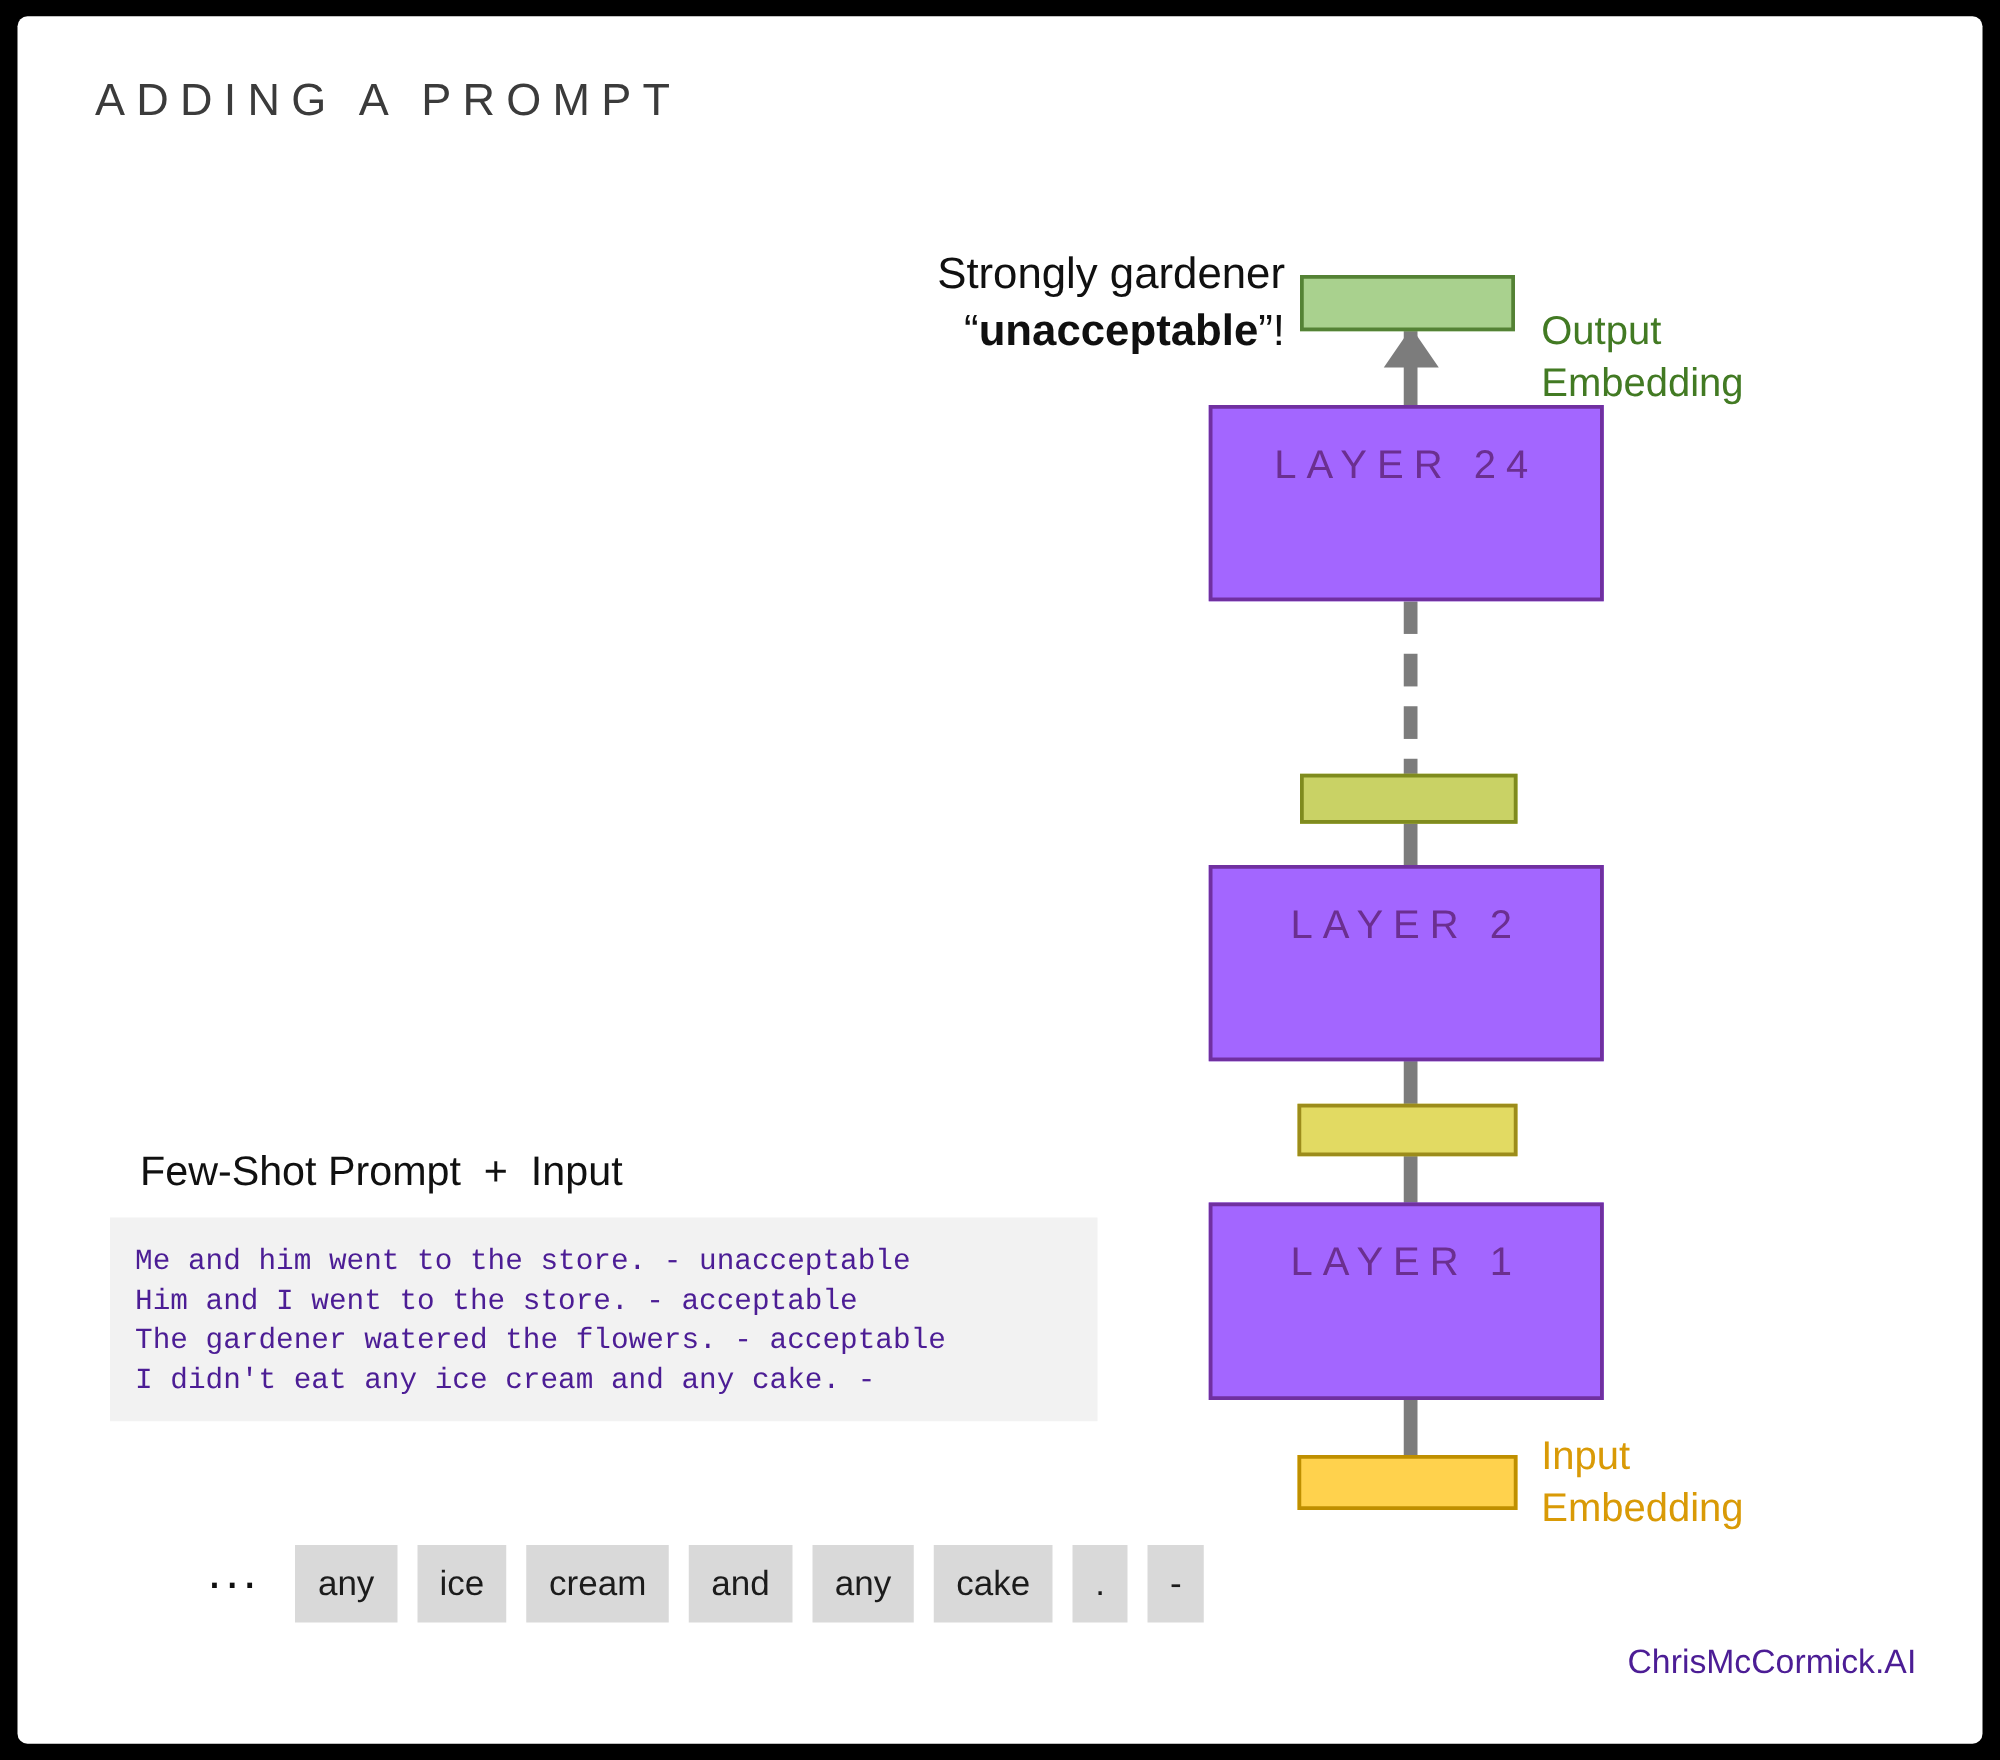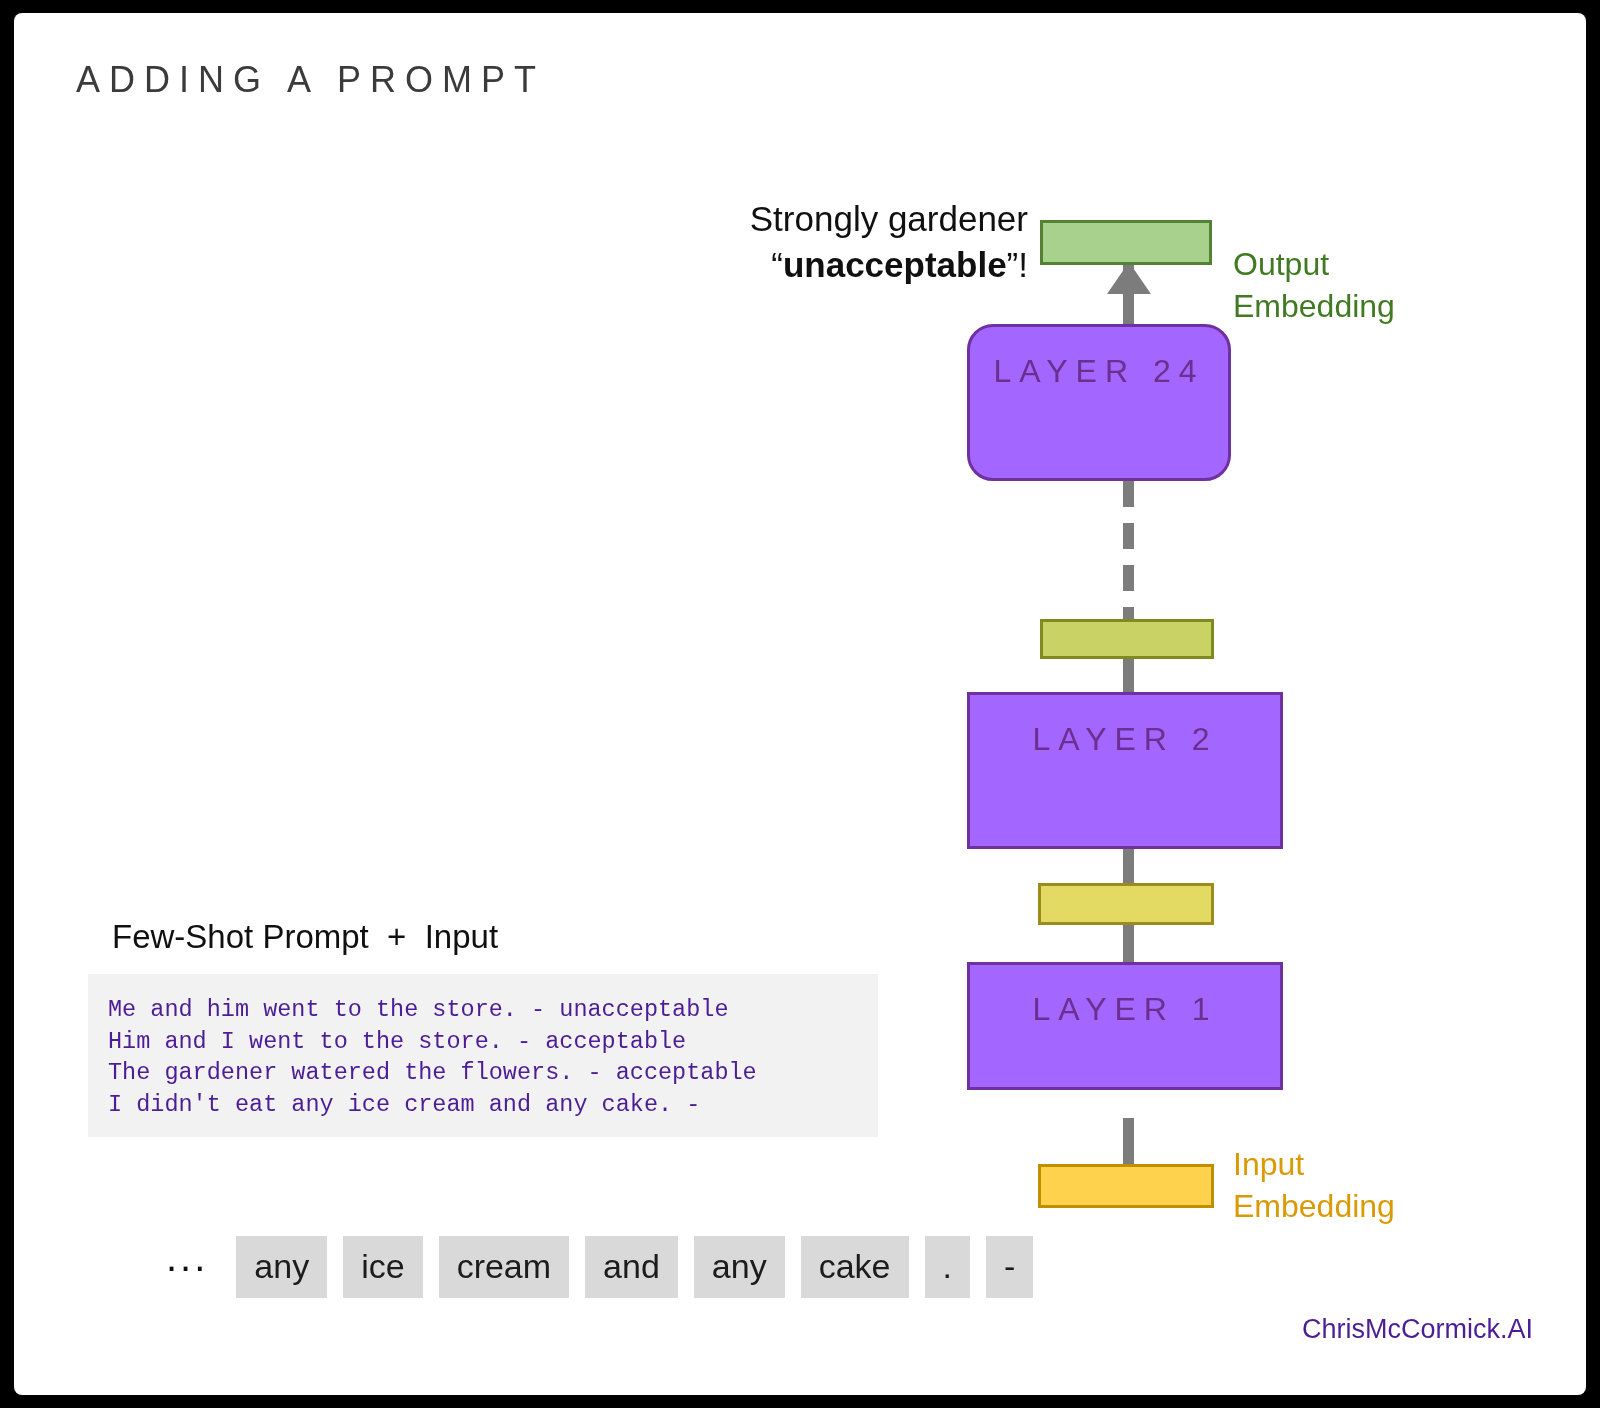--- a/index.html
+++ b/index.html
@@ -170,21 +170,21 @@
     color: #101010;
     letter-spacing: 3px;
     padding: 0 12px 18px 12px;
   }
   .token-chip {
     background: #D9D9D9;
     height: 62px;
     display: flex;
     align-items: center;
     justify-content: center;
-    font-size: 34px;
+    font-size: 28px;
     color: #1c1c1c;
     padding: 0 18px;
     min-width: 24px;
     box-sizing: border-box;
   }
 
   
   #watermark {
     position: absolute;
     left: 1288px;
@@ -215,33 +215,33 @@
     <div class="connector" style="left:1109px; top:905px; height:48px;"></div>
     <div class="connector" style="left:1109px; top:1105px; height:50px;"></div>
     <div id="arrow-up"></div>
 
     <div id="output-embed-box" class="stack-box" style="left:1026px; top:207px; width:172px; height:45px;"></div>
     <div class="side-label" id="output-embed-label">
       <div>Output</div>
       <div>Embedding</div>
     </div>
 
-    <div class="stack-box layer-box" style="left:953px; top:311px; width:264px; height:157px;border-radius:26px;">
+    <div class="stack-box layer-box" style="left:953px; top:311px; width:316px; height:157px;">
       <span class="layer-label">LAYER 24</span>
     </div>
 
     <div id="hidden-embed-box-2" class="stack-box" style="left:1026px; top:606px; width:174px; height:40px;"></div>
 
     <div class="stack-box layer-box" style="left:953px; top:679px; width:316px; height:157px;">
       <span class="layer-label">LAYER 2</span>
     </div>
 
     <div id="hidden-embed-box-1" class="stack-box" style="left:1024px; top:870px; width:176px; height:42px;"></div>
 
-    <div class="stack-box layer-box" style="left:953px; top:949px; width:316px; height:128px;">
+    <div class="stack-box layer-box" style="left:953px; top:949px; width:316px; height:158px;">
       <span class="layer-label">LAYER 1</span>
     </div>
 
     <div id="input-embed-box" class="stack-box" style="left:1024px; top:1151px; width:176px; height:44px;"></div>
     <div class="side-label" id="input-embed-label">
       <div>Input</div>
       <div>Embedding</div>
     </div>
 
     <div id="prompt-heading">Few-Shot Prompt  +  Input</div>

